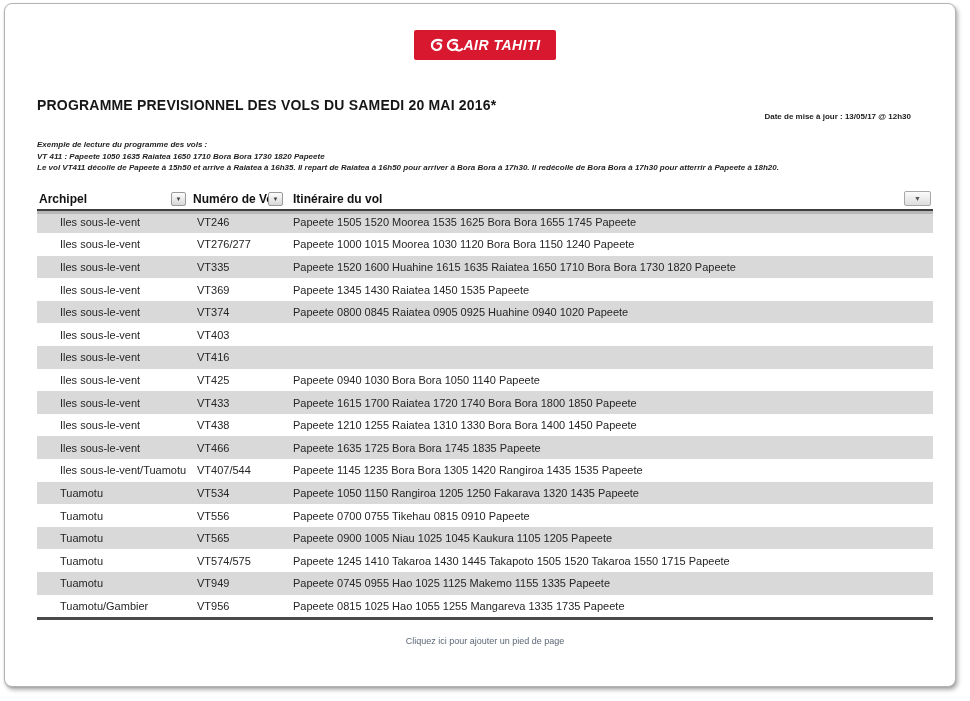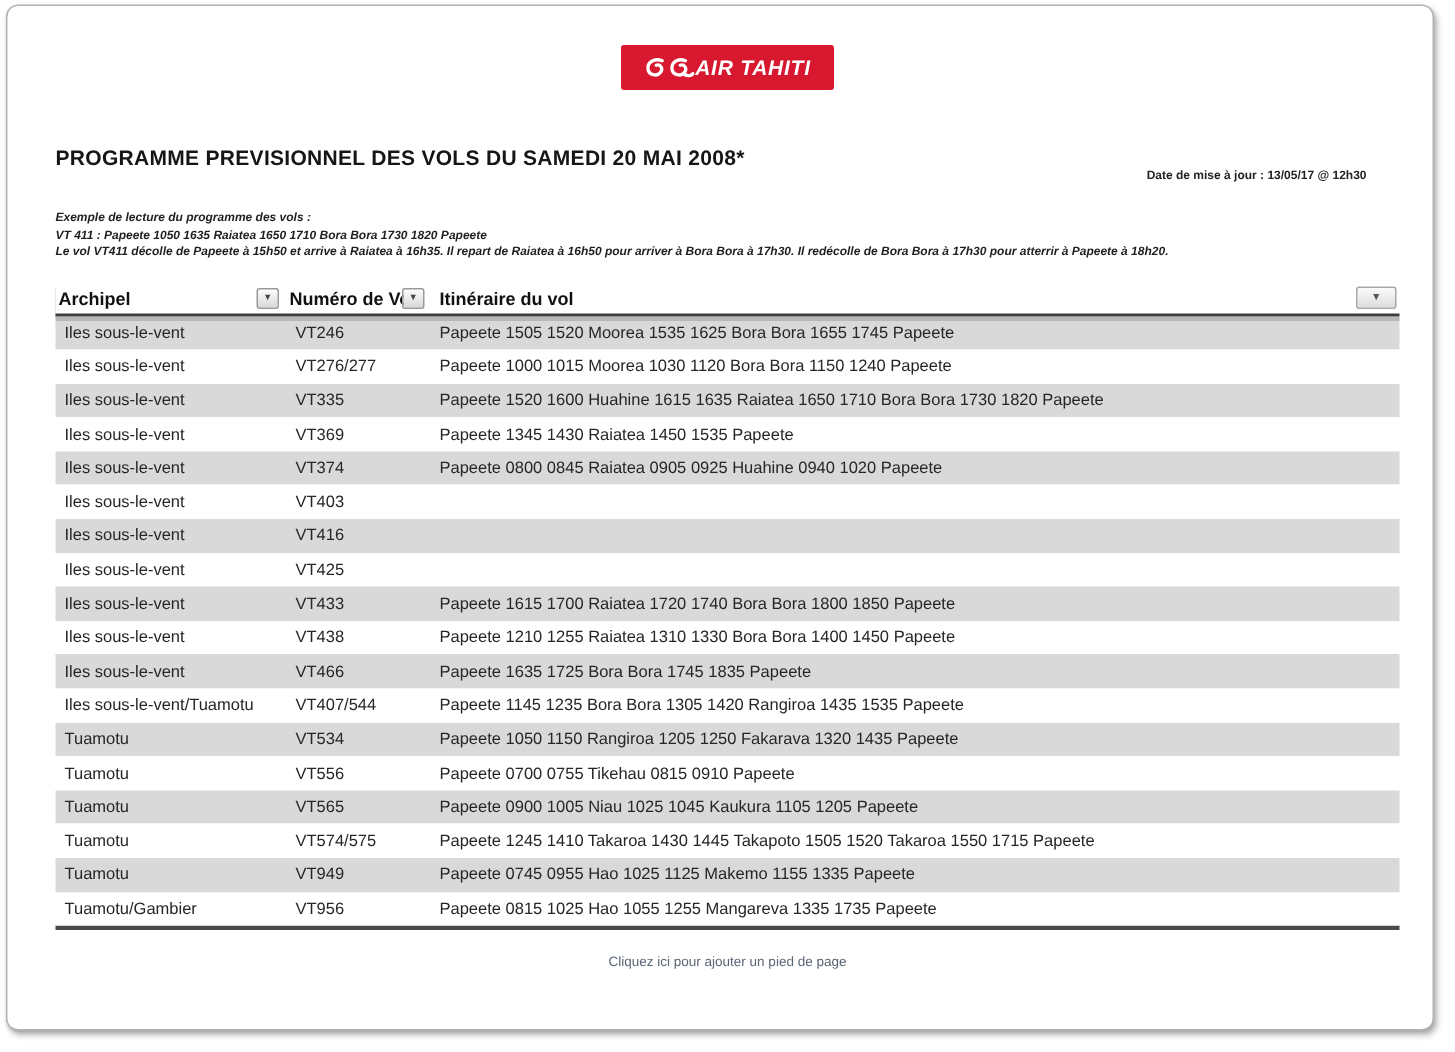--- a/index.html
+++ b/index.html
@@ -60,21 +60,21 @@
     background:linear-gradient(#fbfbfb,#dddddd);
     border:1px solid #a7a7a7;border-radius:2px;
     font-size:7px;color:#555;display:flex;align-items:center;justify-content:center;
     box-sizing:border-box;cursor:pointer;
   }
 
   .t-body{border-bottom:3px solid #4a4a4a;}
   .t-row{display:flex;align-items:center;height:22.6px;font-size:11px;color:#262626;background:#ffffff;}
   .t-row.stripe{background:#d9d9d9;}
   .tc{box-sizing:border-box;white-space:nowrap;overflow:hidden;}
-  .tc1{width:150px;padding-left:6px;}
+  .tc1{width:150px;padding-left:23px;}
   .tc2{width:97px;padding-left:10px;}
   .tc3{flex:1;padding-left:9px;}
 
   .footer-hint{margin-top:16px;text-align:center;font-size:9px;color:#5a6676;}
 </style>
 </head>
 <body>
 
 <div class="page">
   <div class="content">
@@ -82,21 +82,21 @@
     <div class="logo-wrap">
       <div class="logo" id="logo-box" style="background: rgb(215, 24, 47);">
         <svg width="34" height="18" viewBox="0 0 34 18">
           <path d="M12.5 4.5 C7 2.5 2.5 5.5 3 10 C3.5 14 9 15.5 11.5 12 C13.3 9.5 11 6.5 8.5 7.5" stroke="#ffffff" stroke-width="2.2" fill="none" stroke-linecap="round"></path>
           <path d="M28 4.5 C23 2.5 18.5 5.5 19 10 C19.5 14 25 15.5 27.5 12 C29.3 9.5 27 6.5 24.5 7.5 M27 13.5 C29.5 15 32 14.5 33 13" stroke="#ffffff" stroke-width="2.2" fill="none" stroke-linecap="round"></path>
         </svg>
         <span class="logo-text">AIR TAHITI</span>
       </div>
     </div>
 
-    <div class="title">PROGRAMME PREVISIONNEL DES VOLS DU SAMEDI 20 MAI 2008*</div>
+    <div class="title">PROGRAMME PREVISIONNEL DES VOLS DU SAMEDI 20 MAI 2016*</div>
     <div class="updated">Date de mise à jour : 13/05/17 @ 12h30</div>
 
     <div class="example">
       <div>Exemple de lecture du programme des vols :</div>
       <div>VT 411 : Papeete 1050 1635 Raiatea 1650 1710 Bora Bora 1730 1820 Papeete</div>
       <div>Le vol VT411 décolle de Papeete à 15h50 et arrive à Raiatea à 16h35. Il repart de Raiatea à 16h50 pour arriver à Bora Bora à 17h30. Il redécolle de Bora Bora à 17h30 pour atterrir à Papeete à 18h20.</div>
     </div>
 
     <div class="table">
       <div class="t-head">
@@ -150,20 +150,21 @@
   </div>
 
   <div class="t-row stripe">
     <div class="tc tc1">Iles sous-le-vent</div>
     <div class="tc tc2">VT416</div>
   </div>
 
   <div class="t-row">
     <div class="tc tc1">Iles sous-le-vent</div>
     <div class="tc tc2">VT425</div>
+    <div class="tc tc3">Papeete 0940 1030 Bora Bora 1050 1140 Papeete</div>
   </div>
 
   <div class="t-row stripe">
     <div class="tc tc1">Iles sous-le-vent</div>
     <div class="tc tc2">VT433</div>
     <div class="tc tc3">Papeete 1615 1700 Raiatea 1720 1740 Bora Bora 1800 1850 Papeete</div>
   </div>
 
   <div class="t-row">
     <div class="tc tc1">Iles sous-le-vent</div>

